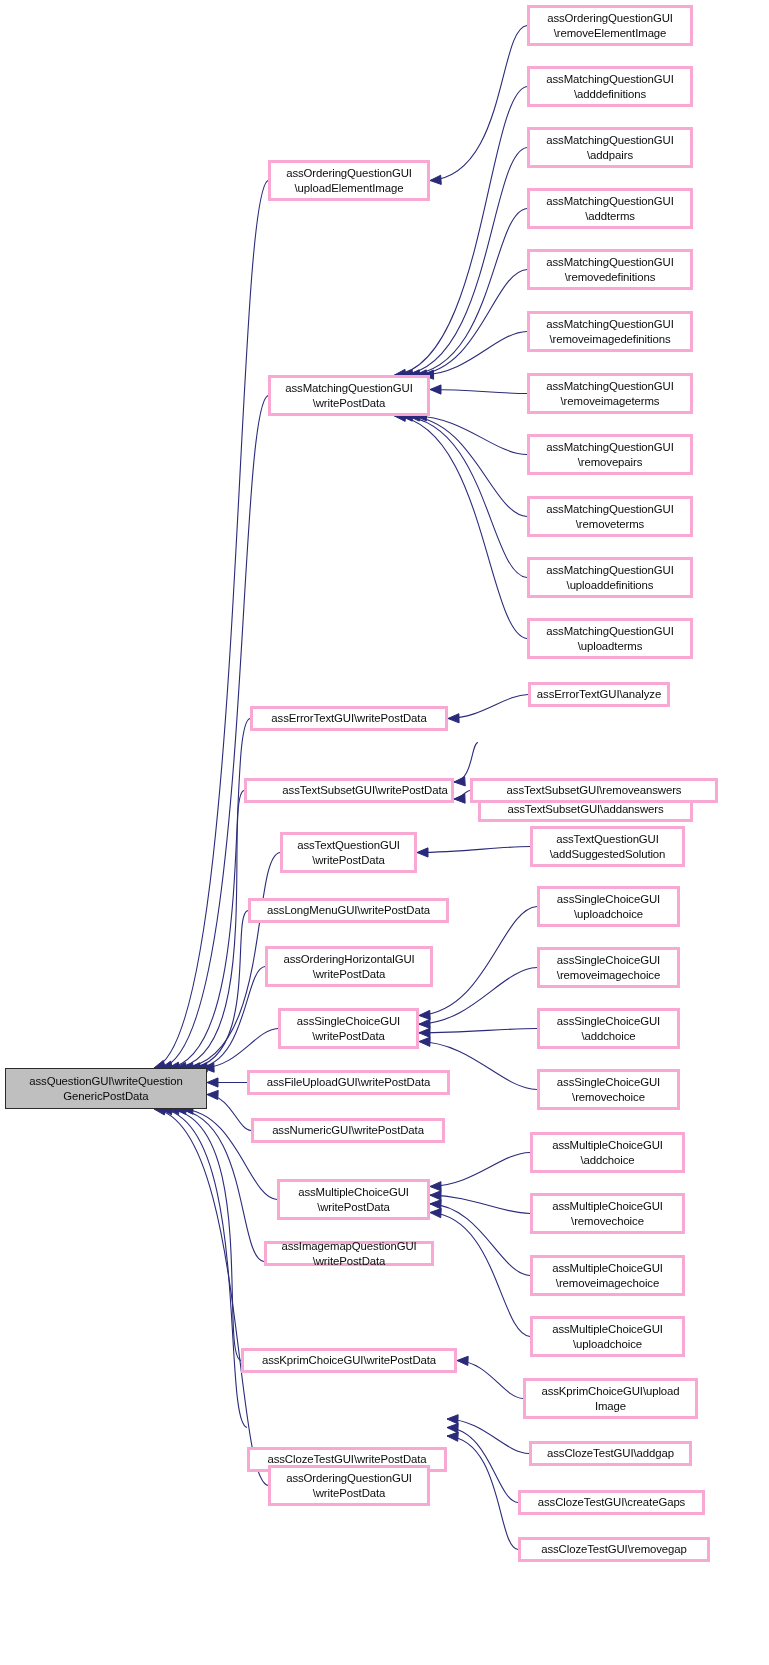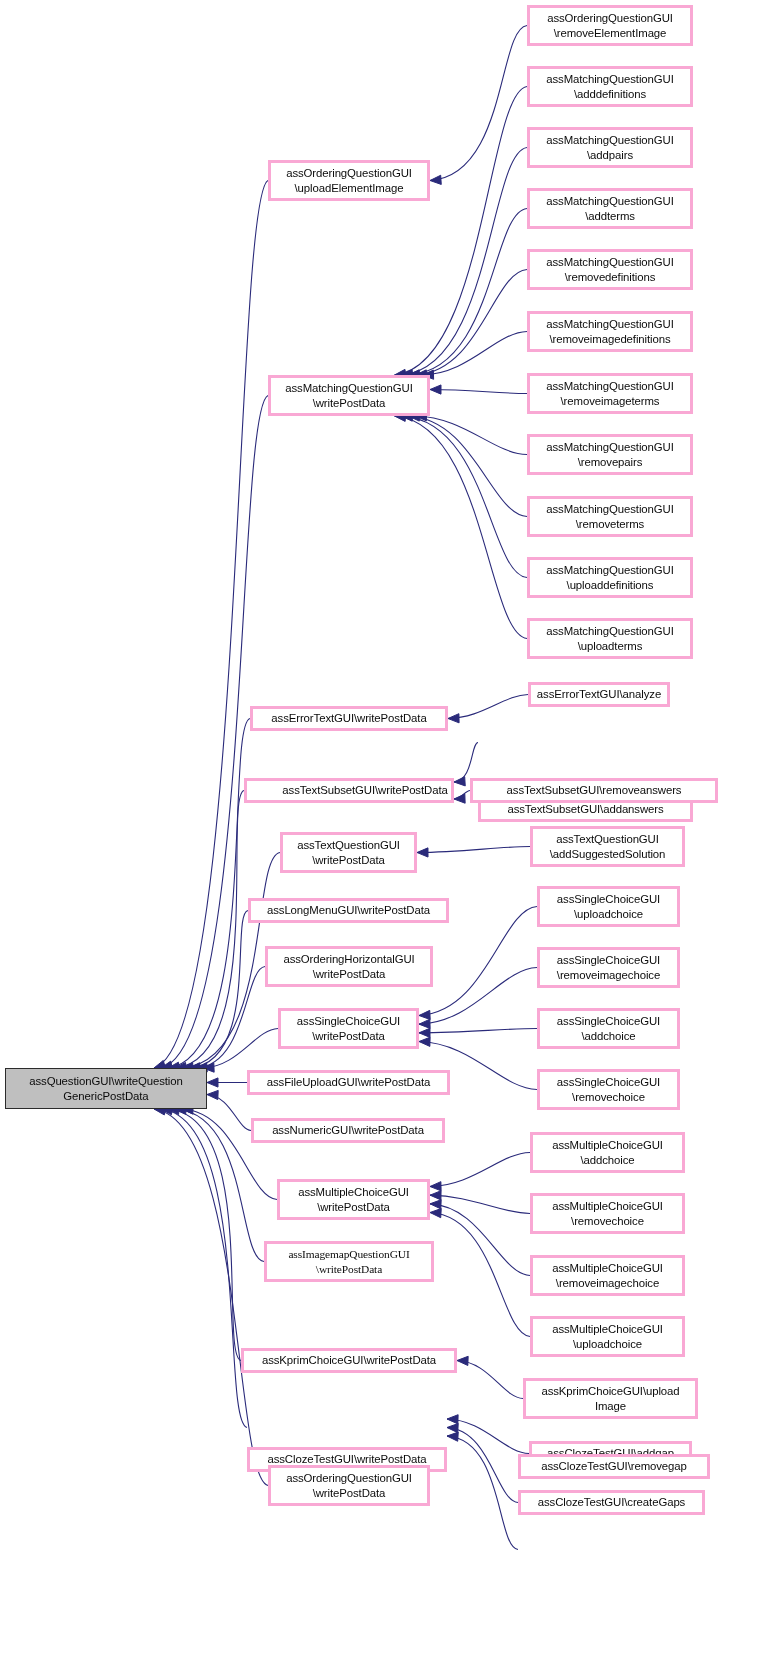--- a/index.html
+++ b/index.html
@@ -150,21 +150,21 @@
 \writePostData</div>
       <div class="node" style="left: 248px; top: 898px; width: 201px; height: 25px; text-align: right;">assLongMenuGUI\writePostData</div>
       <div class="node" style="left: 265px; top: 946px; width: 168px; height: 41px;">assOrderingHorizontalGUI
 \writePostData</div>
       <div class="node" style="left: 278px; top: 1008px; width: 141px; height: 41px;">assSingleChoiceGUI
 \writePostData</div>
       <div class="node" style="left: 247px; top: 1070px; width: 203px; height: 25px;">assFileUploadGUI\writePostData</div>
       <div class="node" style="left: 251px; top: 1118px; width: 194px; height: 25px;">assNumericGUI\writePostData</div>
       <div class="node" style="left: 277px; top: 1179px; width: 153px; height: 41px;">assMultipleChoiceGUI
 \writePostData</div>
-      <div class="node" style="left: 264px; top: 1241px; width: 170px; height: 41px; font-family: Liberation Serif, serif;">assImagemapQuestionGUI
+      <div class="node" style="left: 264px; top: 1241px; width: 170px; height: 25px;">assImagemapQuestionGUI
 \writePostData</div>
       <div class="node" style="left: 241px; top: 1348px; width: 216px; height: 25px;">assKprimChoiceGUI\writePostData</div>
       <div class="node" style="left: 247px; top: 1415px; width: 200px; height: 25px; margin-top: 32px;">assClozeTestGUI\writePostData</div>
       <div class="node" style="left: 268px; top: 1465px; width: 162px; height: 41px;">assOrderingQuestionGUI
 \writePostData</div>
       <div class="node" style="left: 527px; top: 5px; width: 166px; height: 41px;">assOrderingQuestionGUI
 \removeElementImage</div>
       <div class="node" style="left: 527px; top: 66px; width: 166px; height: 41px;">assMatchingQuestionGUI
 \adddefinitions</div>
       <div class="node" style="left: 527px; top: 127px; width: 166px; height: 41px;">assMatchingQuestionGUI
@@ -203,15 +203,15 @@
       <div class="node" style="left: 530px; top: 1193px; width: 155px; height: 41px;">assMultipleChoiceGUI
 \removechoice</div>
       <div class="node" style="left: 530px; top: 1255px; width: 155px; height: 41px;">assMultipleChoiceGUI
 \removeimagechoice</div>
       <div class="node" style="left: 530px; top: 1316px; width: 155px; height: 41px;">assMultipleChoiceGUI
 \uploadchoice</div>
       <div class="node" style="left: 523px; top: 1378px; width: 175px; height: 41px;">assKprimChoiceGUI\upload
 Image</div>
       <div class="node" style="left: 529px; top: 1441px; width: 163px; height: 25px;">assClozeTestGUI\addgap</div>
       <div class="node" style="left: 518px; top: 1490px; width: 187px; height: 25px;">assClozeTestGUI\createGaps</div>
-      <div class="node" style="left: 518px; top: 1454px; width: 192px; height: 25px;">assClozeTestGUI\removegap</div>
+      <div class="node" style="left: 518px; top: 1537px; width: 192px; height: 25px;">assClozeTestGUI\removegap</div>
     </div>
 </div>
 
 </body></html>

